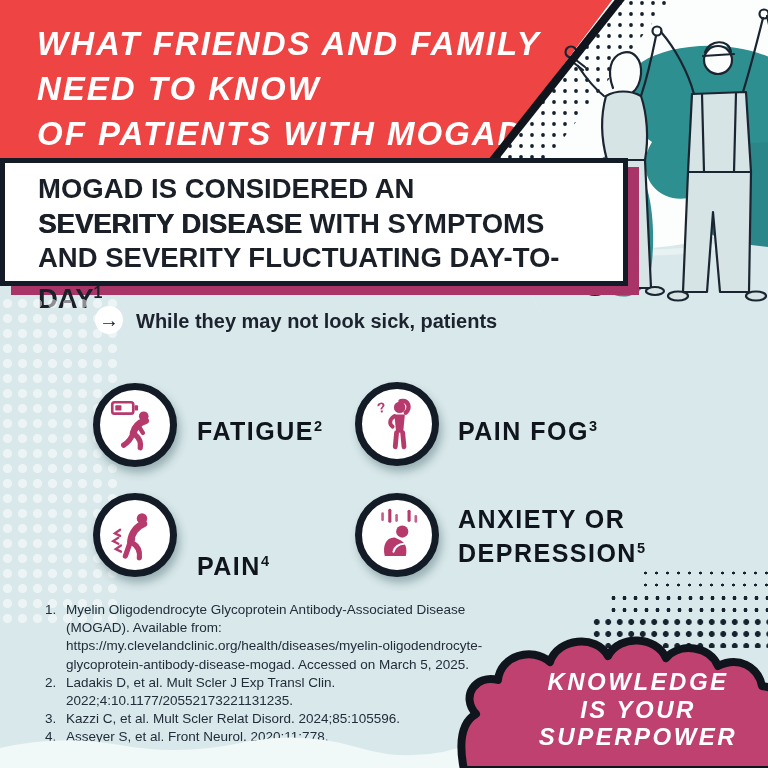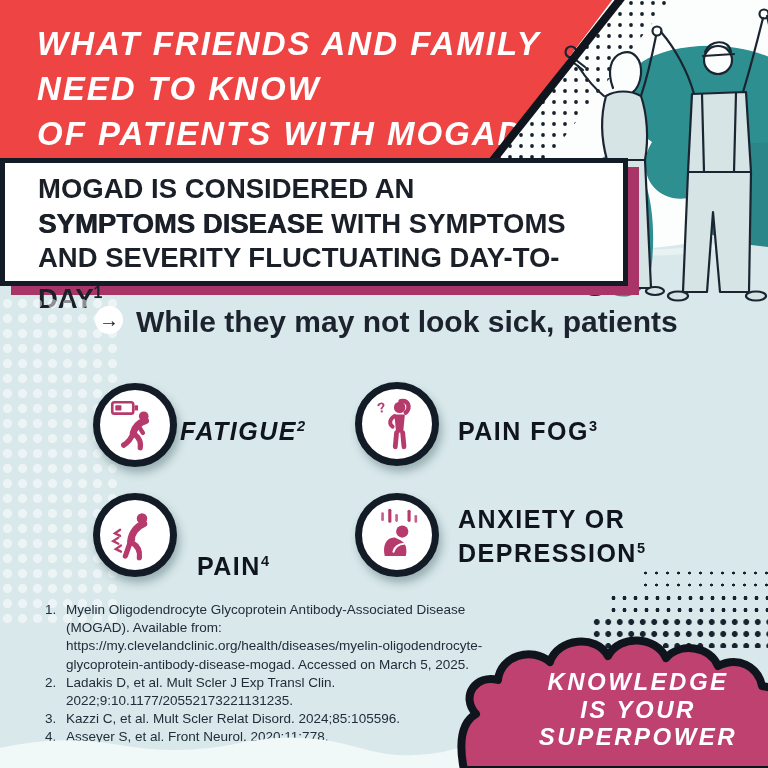--- a/index.html
+++ b/index.html
@@ -25,21 +25,21 @@
 
   
   .dots-left{position:absolute;left:0;top:296px;width:118px;height:330px;
     background-image:radial-gradient(rgba(255,255,255,.5) 4.2px, transparent 4.9px);
     background-size:15px 15px;}
 
   
   .arrow-bullet{position:absolute;left:95px;top:306px;width:28px;height:28px;border-radius:50%;
     background:#FFFFFF;display:flex;align-items:center;justify-content:center;
     font-size:20px;font-weight:700;color:#131B26;}
-  .intro-text{position:absolute;left:136px;top:303px;font-size:30px;line-height:37px;
+  .intro-text{position:absolute;left:136px;top:303px;font-size:20px;line-height:37px;
     font-weight:700;color:#1D232E;}
 
   
   .sym-circle{position:absolute;width:84px;height:84px;border-radius:50%;background:#FFFFFF;
     border:7px solid #131B26;display:flex;align-items:center;justify-content:center;
     box-shadow:3px 6px 8px rgba(47,84,92,.38);}
   .sym-circle svg{width:56px;height:56px;}
   .sym-label{position:absolute;font-weight:700;font-size:25px;letter-spacing:1.5px;color:#10151D;line-height:29px;}
   .sym-label sup{font-size:58%;}
 
@@ -121,21 +121,21 @@
       <path d="M258 172 L253 292 L277 292 L283 212 L290 292 L319 292 L321 172 Z" fill="#D7E4E6"></path>
       <ellipse cx="248" cy="296" rx="10" ry="4.5" fill="#D7E4E6"></ellipse>
       <ellipse cx="326" cy="296" rx="10" ry="4.5" fill="#D7E4E6"></ellipse>
       <path d="M337 16 C340 28 343 44 346 56"></path>
     </g>
     <line x1="196" y1="-8" x2="52" y2="174" stroke="#10151D" stroke-width="8"></line>
   </svg>
 
   <div class="banner">
     <div><span>MOGAD IS CONSIDERED AN</span></div>
-    <div><span class="xbold">SYMPTOMS DISEASE</span><span> WITH SYMPTOMS</span></div>
+    <div><span class="xbold">SEVERITY DISEASE</span><span> WITH SYMPTOMS</span></div>
     <div><span>AND SEVERITY FLUCTUATING DAY-TO-DAY</span><sup>1</sup></div>
   </div>
 
   <div class="dots-left"></div>
 
   <div class="arrow-bullet">
       <span>→</span>
     </div>
   <div class="intro-text">
     <div>While they may not look sick, patients</div>
@@ -148,21 +148,21 @@
       <rect x="9.5" y="9.5" width="7" height="6" rx="1" fill="#B73A6C"></rect>
       <circle cx="42" cy="22" r="5.5" fill="#B73A6C"></circle>
       <g fill="none" stroke="#B73A6C" stroke-linecap="round">
         <path d="M44 27 C38 29 32 34 30 41" stroke-width="8"></path>
         <path d="M36 33 L41 41" stroke-width="5"></path>
         <path d="M30 41 C28 47 24 52 19 55" stroke-width="6"></path>
         <path d="M32 43 C37 47 39 52 38 58" stroke-width="6"></path>
       </g>
     </svg>
   </div>
-  <div class="sym-label" style="left:180px;top:412px;font-style:italic;">
+  <div class="sym-label" style="left:197px;top:412px;">
     <span>FATIGUE</span><sup>2</sup>
   </div>
 
   <div class="sym-circle" style="left:355px;top:382px;">
     <svg viewBox="0 0 64 64">
       <circle cx="35" cy="13" r="6.5" fill="#B73A6C"></circle>
       <path d="M42 19 C48 13 45 4 36 6" fill="none" stroke="#B73A6C" stroke-width="5" stroke-linecap="round"></path>
       <path d="M29 21 L41 21 L39 42 L31 42 Z" fill="#B73A6C"></path>
       <path d="M29 23 C23 27 23 32 27 35" fill="none" stroke="#B73A6C" stroke-width="4.5" stroke-linecap="round"></path>
       <path d="M31.5 42 L30 58 M38.5 42 L40 58" stroke="#B73A6C" stroke-width="5.5" stroke-linecap="round" fill="none"></path>
@@ -205,21 +205,21 @@
       <path d="M40 42 C34 42 29 46 28 51" stroke="#FFFFFF" stroke-width="2.5" fill="none" stroke-linecap="round"></path>
     </svg>
   </div>
   <div class="sym-label" style="left:458px;top:505px;width:250px;">
     <span>ANXIETY OR DEPRESSION</span><sup>5</sup>
   </div>
 
   <div class="references">
     <ol>
       <li>Myelin Oligodendrocyte Glycoprotein Antibody-Associated Disease (MOGAD). Available from: https://my.clevelandclinic.org/health/diseases/myelin-oligodendrocyte-glycoprotein-antibody-disease-mogad. Accessed on March 5, 2025.</li>
-      <li>Ladakis D, et al. Mult Scler J Exp Transl Clin. 2022;9:10.1177/20552173221131235.</li>
+      <li>Ladakis D, et al. Mult Scler J Exp Transl Clin. 2022;4:10.1177/20552173221131235.</li>
       <li>Kazzi C, et al. Mult Scler Relat Disord. 2024;85:105596.</li>
       <li>Asseyer S, et al. Front Neurol. 2020;11:778.</li>
       <li>Said Y, et al. Mult Scler J Exp Transl Clin. 2024;10:20552173241274605.</li>
     </ol>
   </div>
 
   <div class="dots-a"></div>
   <div class="dots-b"></div>
   <div class="dots-c"></div>
 

